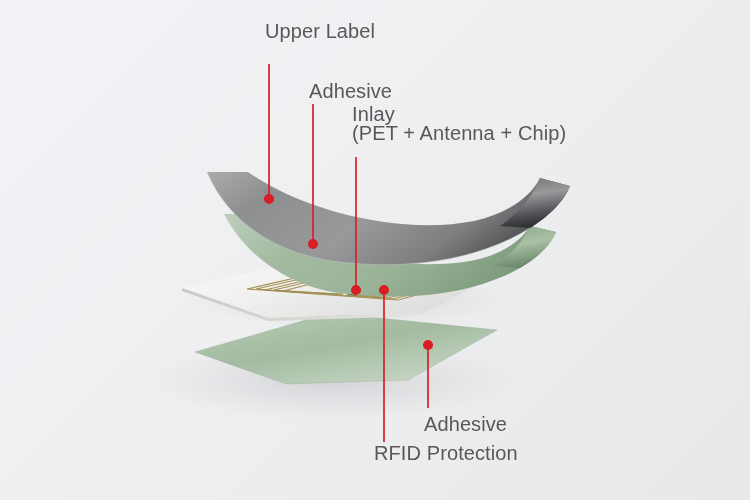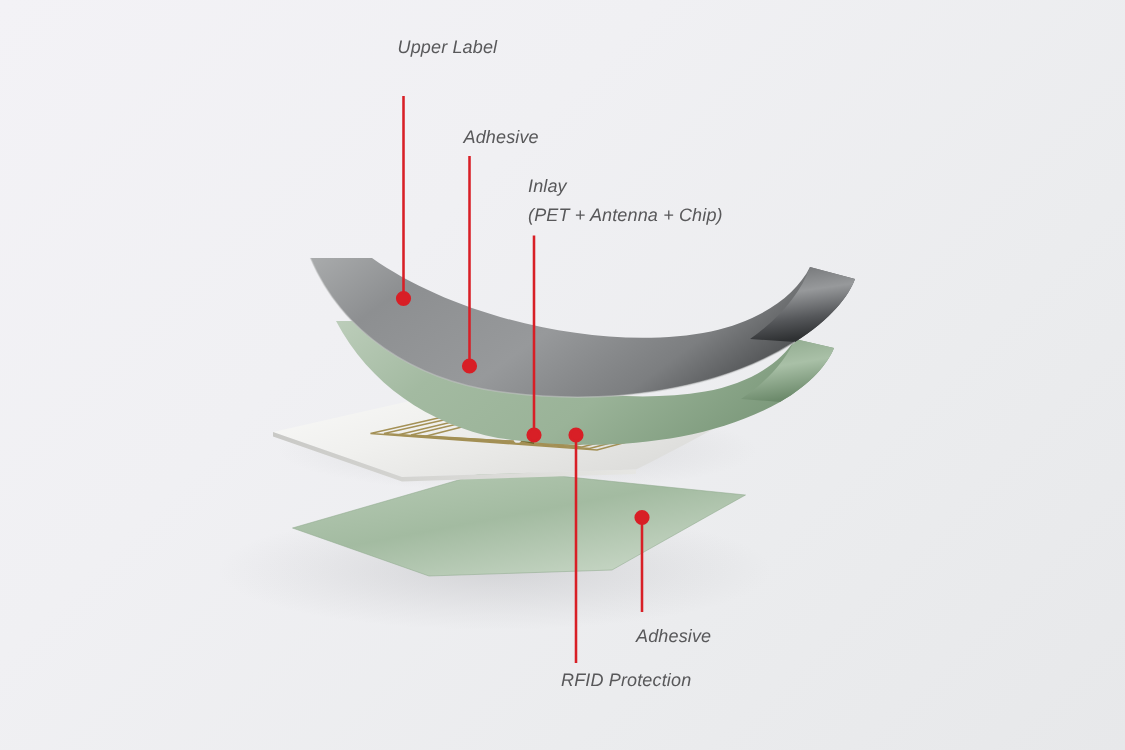--- a/index.html
+++ b/index.html
@@ -20,26 +20,25 @@
   }
   #scene {
     position: absolute;
     inset: 0;
     width: 750px;
     height: 500px;
   }
   .lbl {
     position: absolute;
     color: #58585a;
-    font-size: 12px;
+    font-size: 20px;
     line-height: 19px;
     letter-spacing: .1px;
     white-space: pre;
     font-family: "Liberation Sans", sans-serif;
-    font-style: italic;
   }
 </style>
 </head>
 <body>
 
 <div id="stage">
 
   <svg id="scene" viewBox="0 0 750 500" aria-hidden="true">
     <defs>
       <linearGradient id="gradGray" x1="0" y1="0" x2="1" y2="0.35">
@@ -169,18 +168,18 @@
         <line x1="384" y1="290" x2="384" y2="442" stroke="#d81f26"></line>
         <circle cx="384" cy="290" r="4.2" fill="#d81f26"></circle>
         <line x1="428" y1="345" x2="428" y2="408" stroke="#d81f26"></line>
         <circle cx="428" cy="345" r="4.2" fill="#d81f26"></circle>
       </g>
   </svg>
 
   <div id="labels">
       <div class="lbl" style="left: 265px; top: 22px; color: rgb(88, 88, 90);"><div>Upper Label</div></div>
       <div class="lbl" style="left: 309px; top: 82px; color: rgb(88, 88, 90);"><div>Adhesive</div></div>
-      <div class="lbl" style="left: 352px; top: 115px; color: rgb(88, 88, 90);"><div>Inlay</div><div>(PET + Antenna + Chip)</div></div>
+      <div class="lbl" style="left: 352px; top: 105px; color: rgb(88, 88, 90);"><div>Inlay</div><div>(PET + Antenna + Chip)</div></div>
       <div class="lbl" style="left: 374px; top: 444px; color: rgb(88, 88, 90);"><div>RFID Protection</div></div>
       <div class="lbl" style="left: 424px; top: 415px; color: rgb(88, 88, 90);"><div>Adhesive</div></div>
     </div>
 
 </div>
 
 </body></html>

